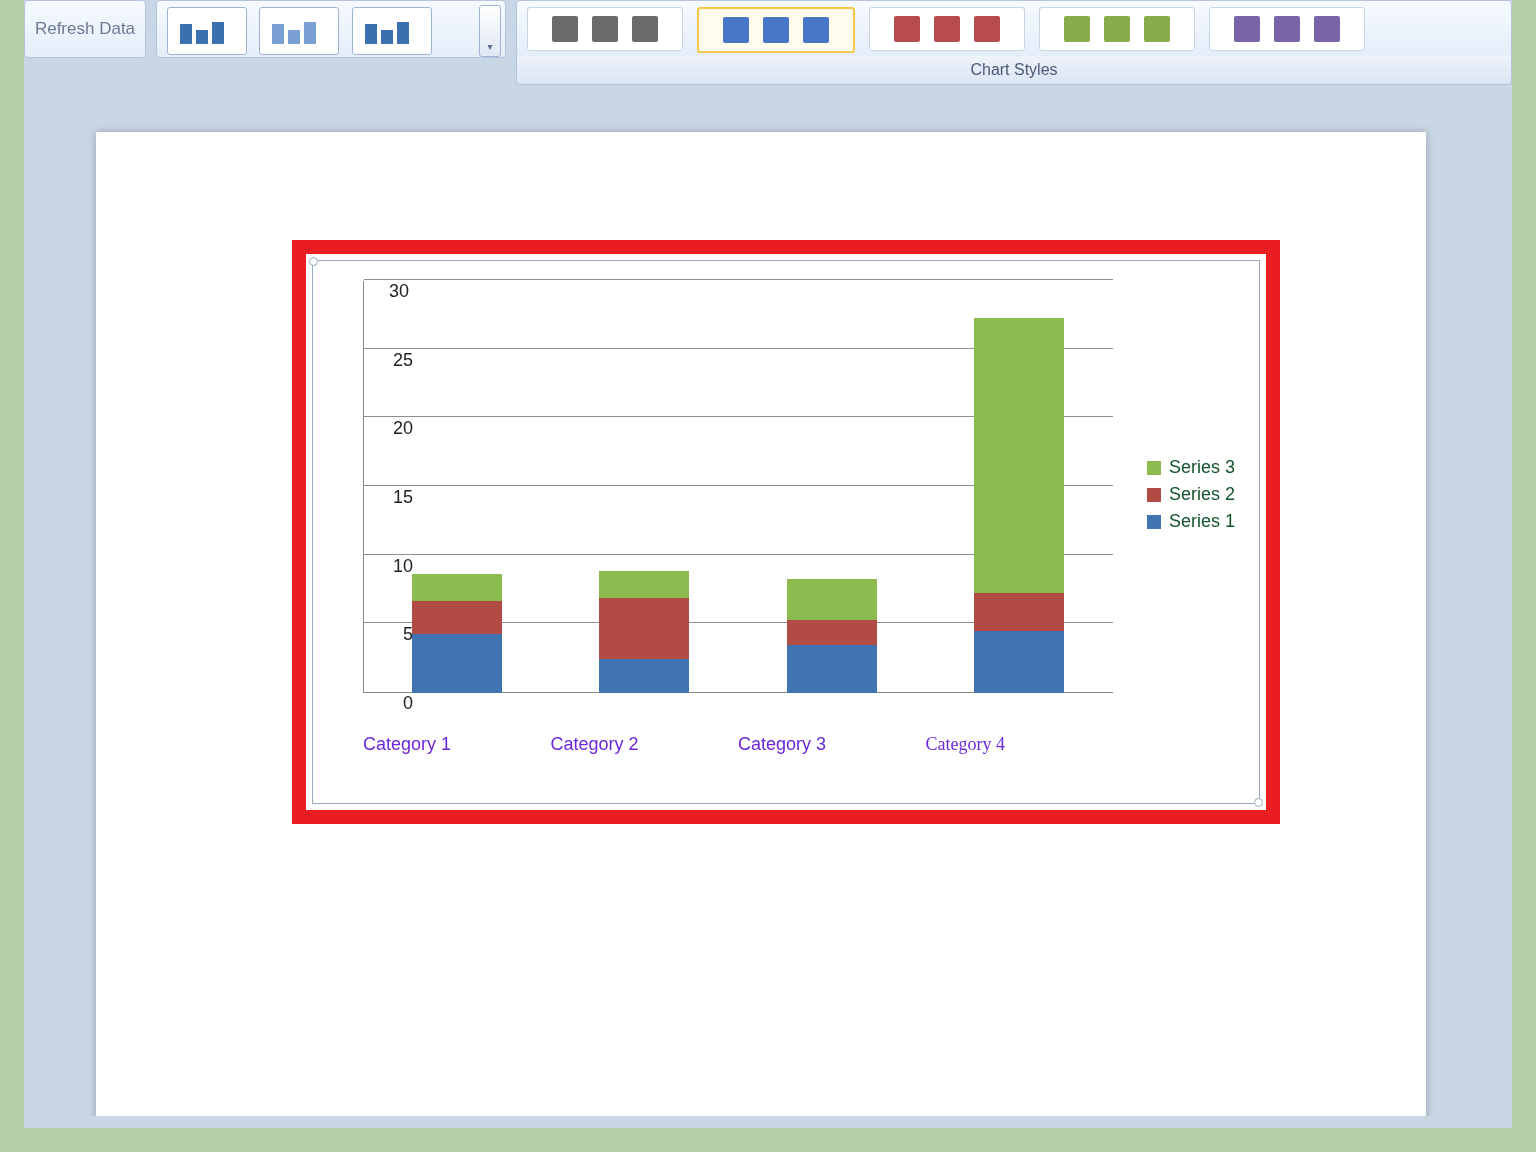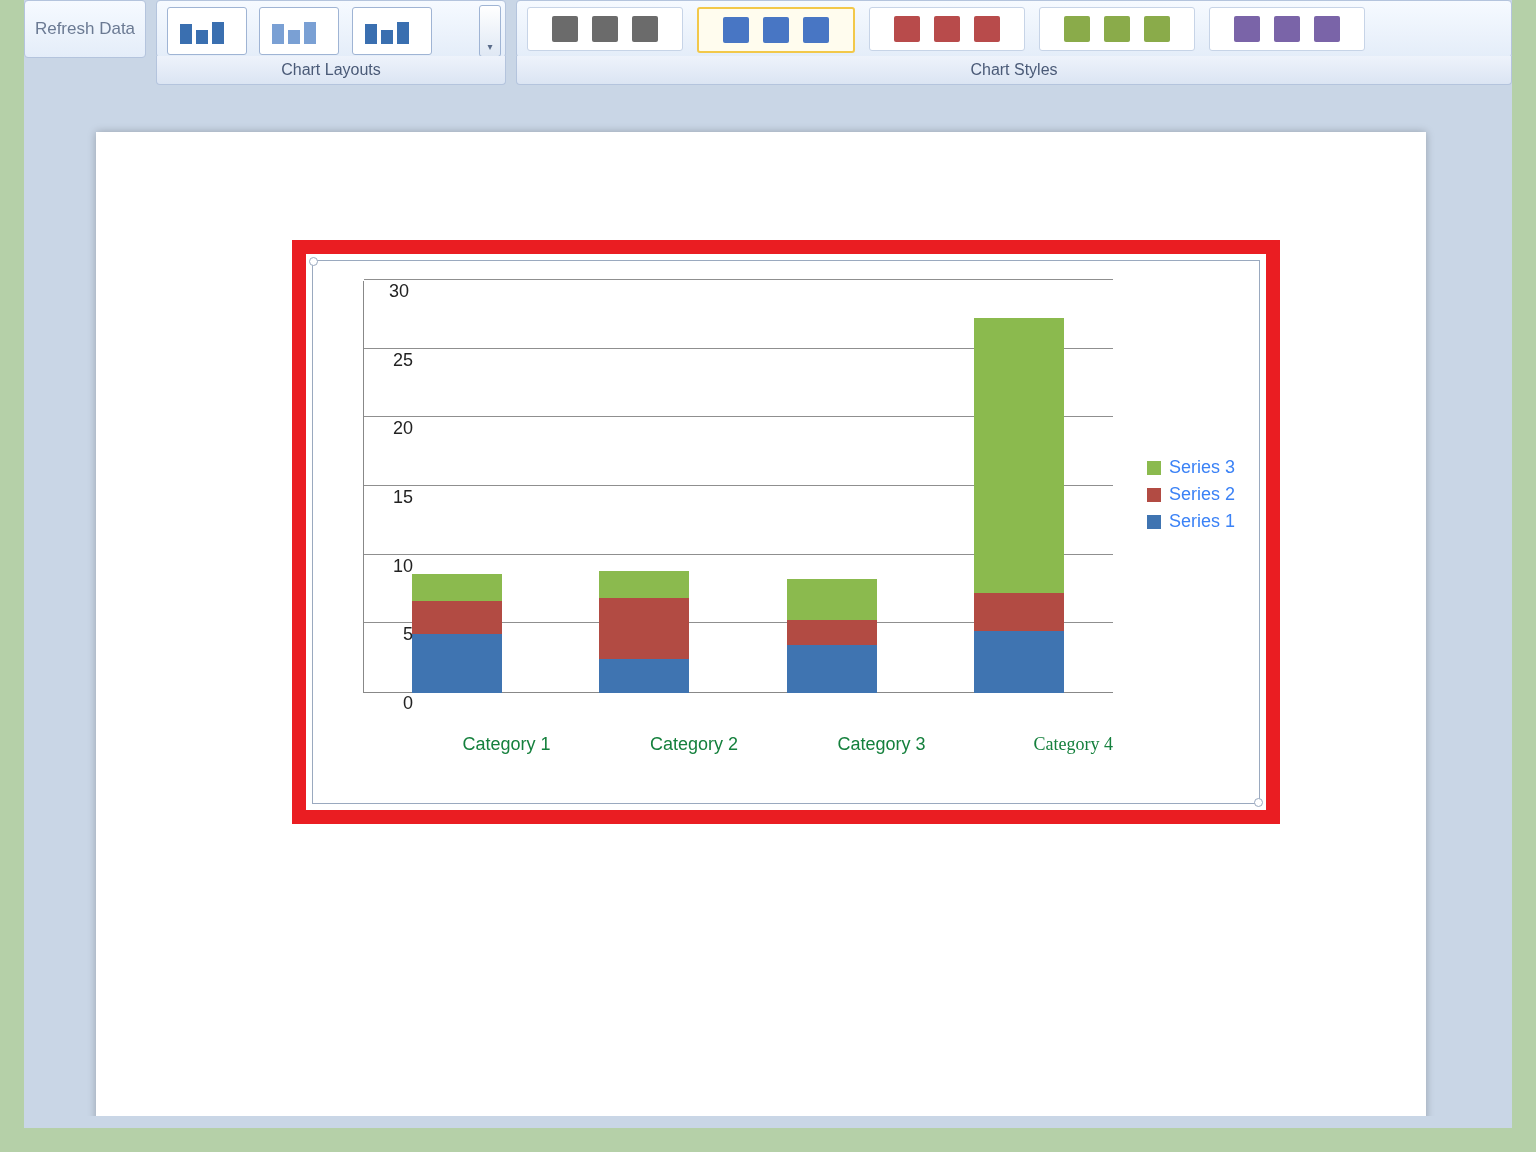--- a/index.html
+++ b/index.html
@@ -41,24 +41,24 @@
   .chart-frame::after{right:-4px;bottom:-4px;}
 
   
   .plot{position:absolute;left:50px;top:20px;width:750px;height:440px;}
   .y-tick{position:absolute;right:56px;font-size:18px;color:#222;transform:translateY(50%);}
   .grid-area{position:absolute;left:0;top:0;right:0;bottom:28px;border-left:1.5px solid #888;border-bottom:1.5px solid #888;}
   .gridline{position:absolute;left:0;right:0;border-top:1px solid #8f8f8f;}
   .bars{position:absolute;left:0;right:0;bottom:28px;top:0;}
   .bar-group{position:absolute;bottom:0;width:90px;}
   .seg{position:absolute;left:0;right:0;}
-  .x-label{position:absolute;top:auto;font-size:18px;color:#15803d;text-align:right;}
+  .x-label{position:absolute;top:auto;font-size:18px;color:#6d28d9;text-align:left;}
   .x-row{position:absolute;left:0;right:0;bottom:-4px;height:28px;}
 
-  .legend{position:absolute;right:24px;top:190px;font-size:18px;color:#3b82f6;}
+  .legend{position:absolute;right:24px;top:190px;font-size:18px;color:#14532d;}
   .legend div{display:flex;align-items:center;gap:8px;margin:6px 0;}
   .legend .sw{width:14px;height:14px;}
 
 </style>
 </head>
 <body>
 
 <div class="page-frame">
   <div class="workspace">
 
@@ -74,23 +74,20 @@
             <span class="mini-bar mb1"></span><span class="mini-bar mb2"></span><span class="mini-bar mb3"></span>
           </div>
           <div class="rb-thumb alt">
             <span class="mini-bar mb1"></span><span class="mini-bar mb2"></span><span class="mini-bar mb3"></span>
           </div>
           <div class="rb-thumb">
             <span class="mini-bar mb1"></span><span class="mini-bar mb2"></span><span class="mini-bar mb3"></span>
           </div>
         </div>
         <div class="rb-drop">▾</div>
-      </div>
-      <div class="rb-label-box rb-layouts-label">
-        <span>Chart Layouts</span>
       </div>
 
       <div class="rb-group rb-styles">
         <div class="style-row" id="style-row">
             <div class="style-item">
               <span class="style-sq" style="background: rgb(107, 107, 107);"></span>
               <span class="style-sq" style="background: rgb(107, 107, 107);"></span>
               <span class="style-sq" style="background: rgb(107, 107, 107);"></span>
             </div>
             <div class="style-item sel">

